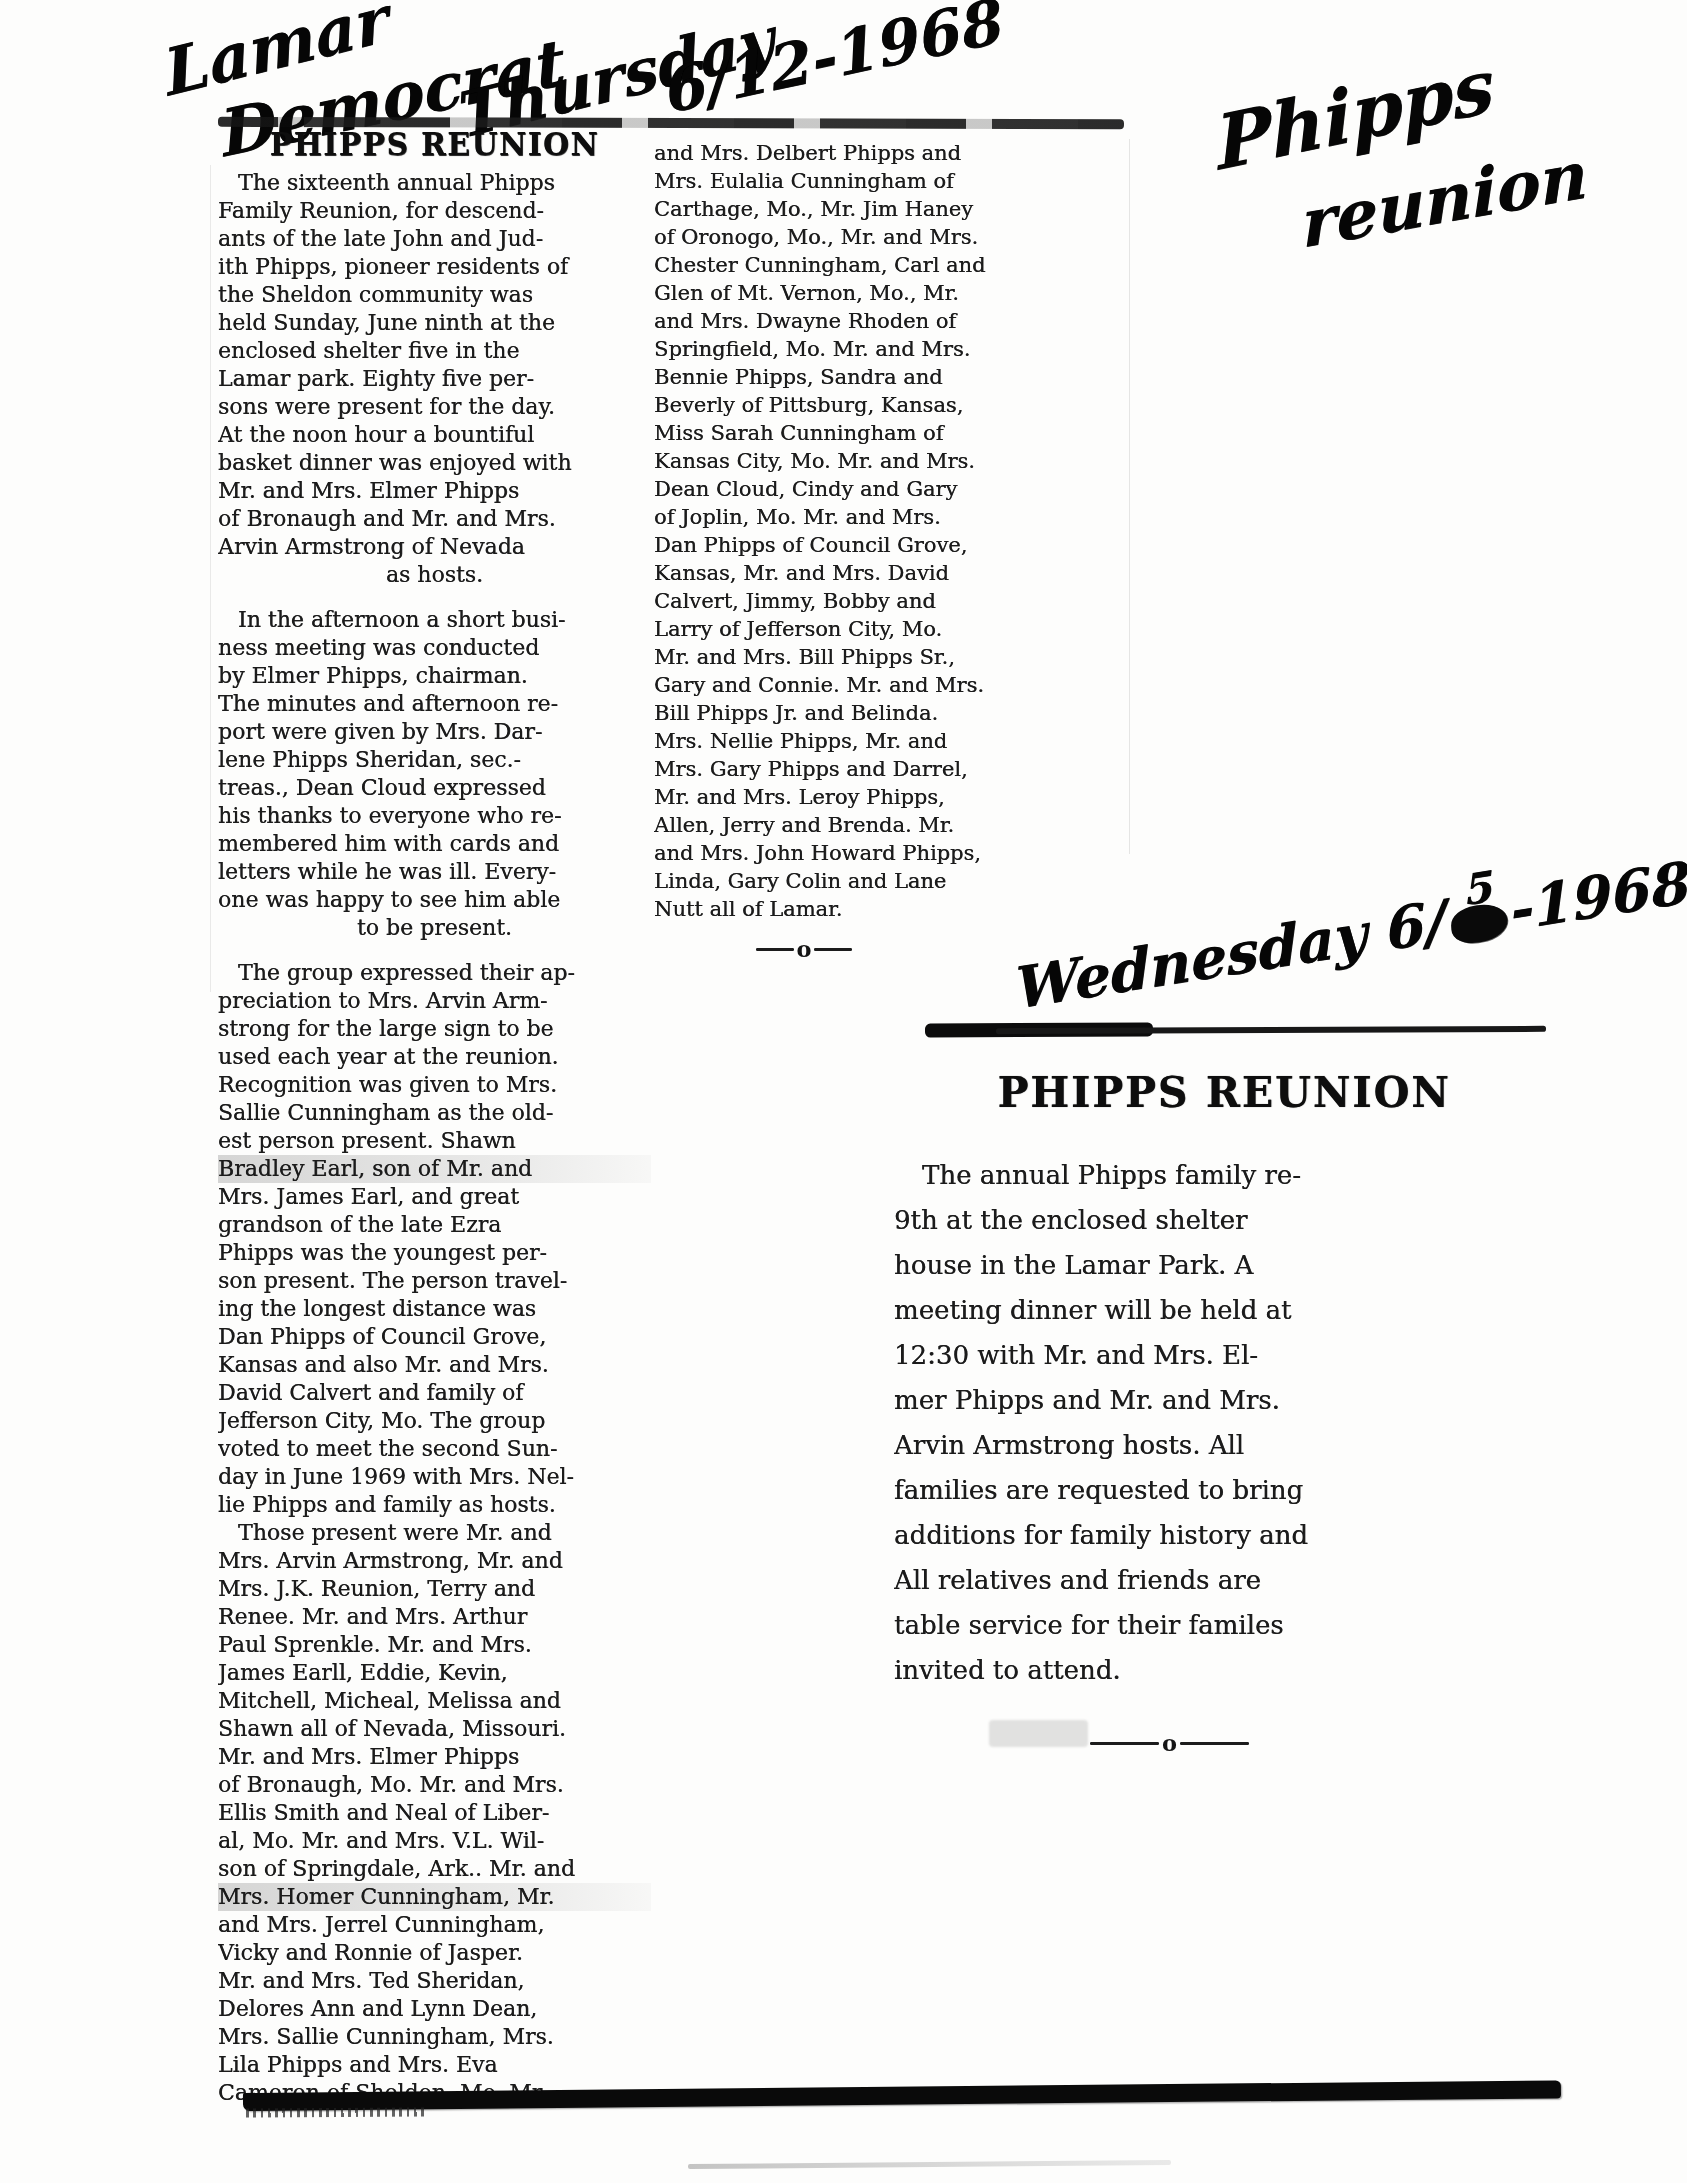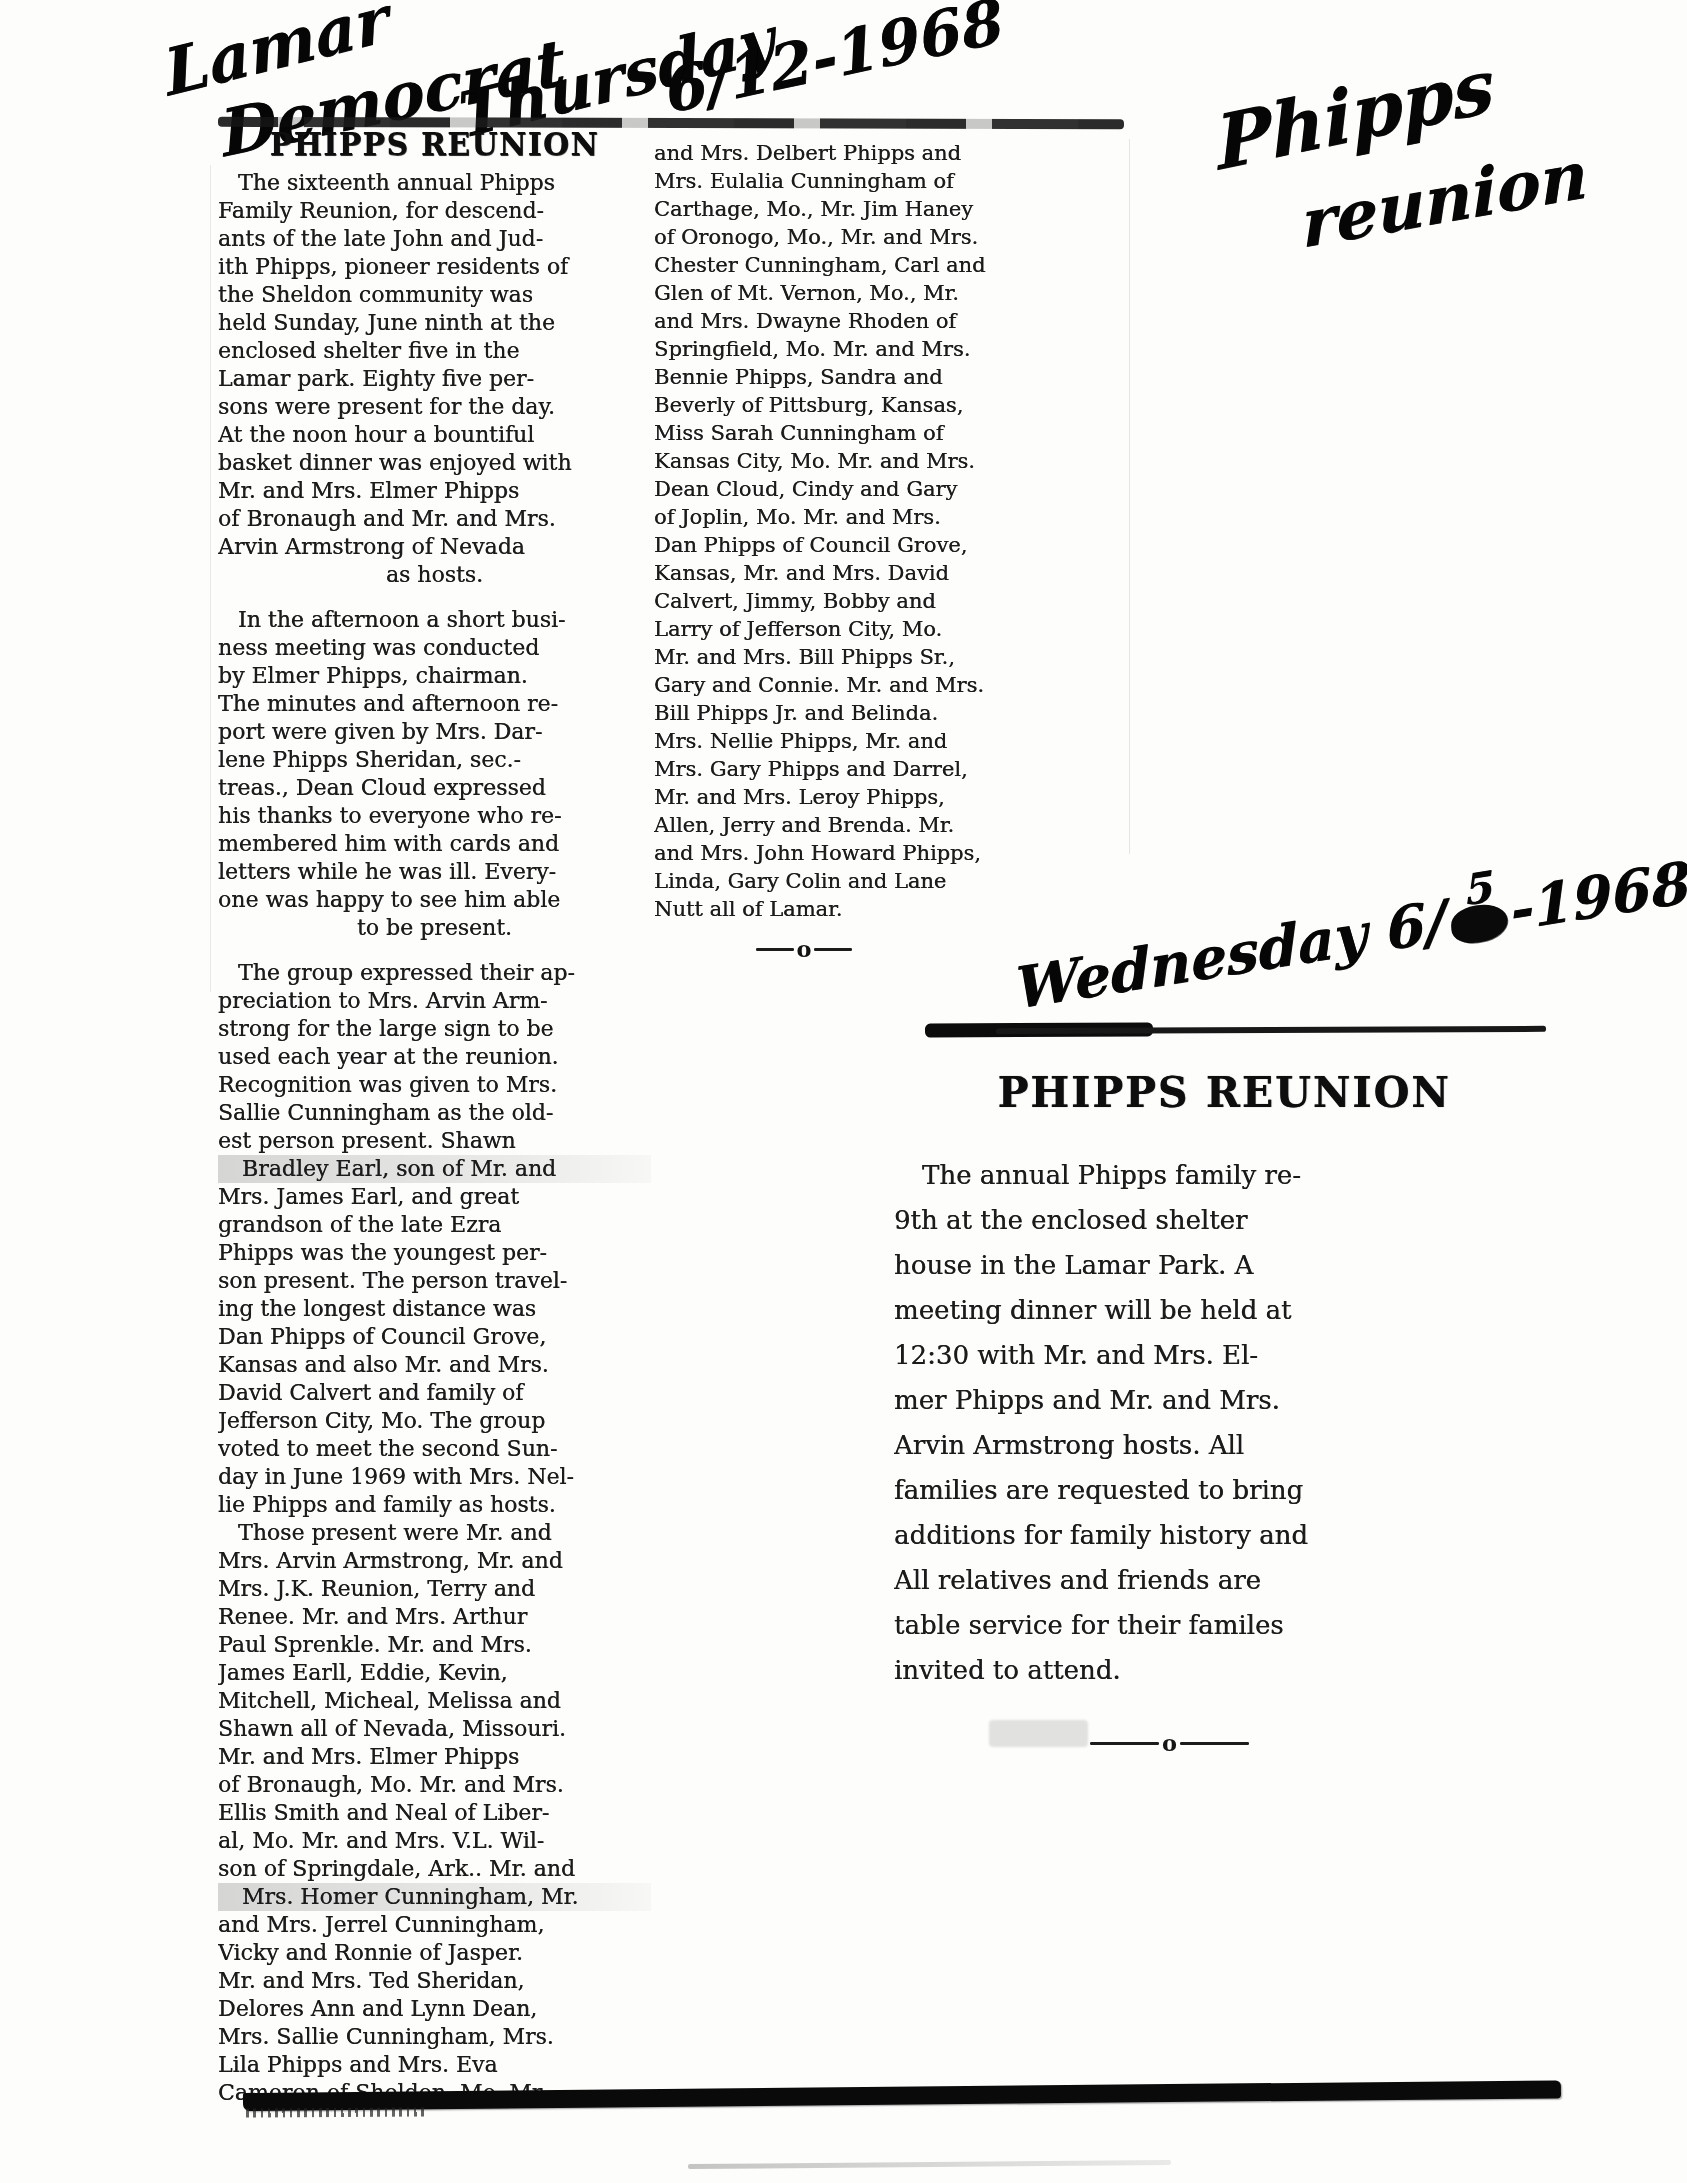--- a/index.html
+++ b/index.html
@@ -16,21 +16,21 @@
   .tl{
     text-align:justify;
     overflow:hidden;
     text-shadow:0.3px 0.3px 0.5px rgba(25,25,25,.85);
     white-space:nowrap;
   }
   .tl::after{content:"";display:inline-block;width:100%;}
   .tl.end{text-align:left;}
   .tl.end::after{display:none;}
   .tl.ind{text-indent:20px;}
-  .tl.smg{background:linear-gradient(90deg,rgba(110,110,110,.28),rgba(140,140,140,.16) 70%,rgba(140,140,140,.05));padding-left:24px;}
+  .tl.smg{background:linear-gradient(90deg,rgba(110,110,110,.28),rgba(140,140,140,.16) 70%,rgba(140,140,140,.05));}
   #col1 .tl{height:28px;line-height:28px;font-size:22px;}
   #col1 .tl.gap{margin-bottom:17px;text-align:center;}
   #col2 .tl{height:28px;line-height:28px;font-size:21px;}
   #art2body .tl{height:45px;line-height:45px;font-size:26px;}
   #art2body .tl.ind{text-indent:28px;}
   .headline{
     position:absolute;text-align:center;font-weight:bold;
     letter-spacing:1.3px;color:#0e0e0e;
     text-shadow:0.5px 0.5px 0.7px rgba(10,10,10,.9);
     transform:scaleY(1.04);

